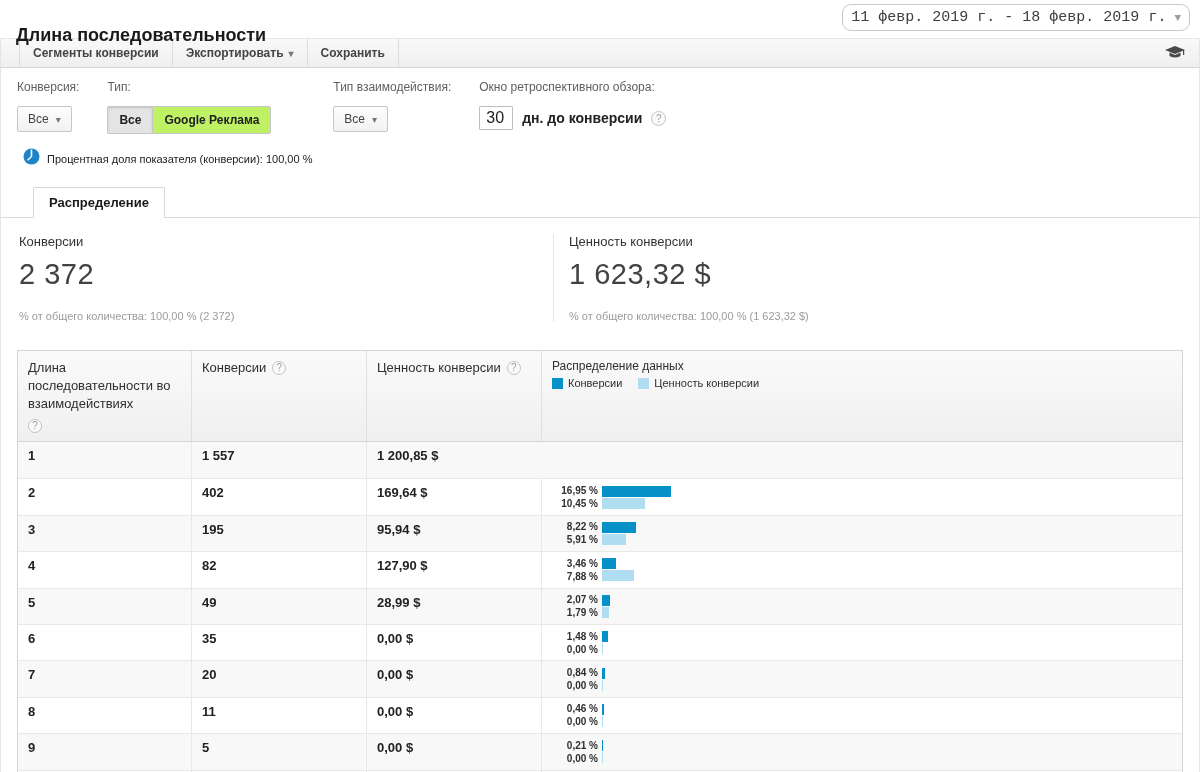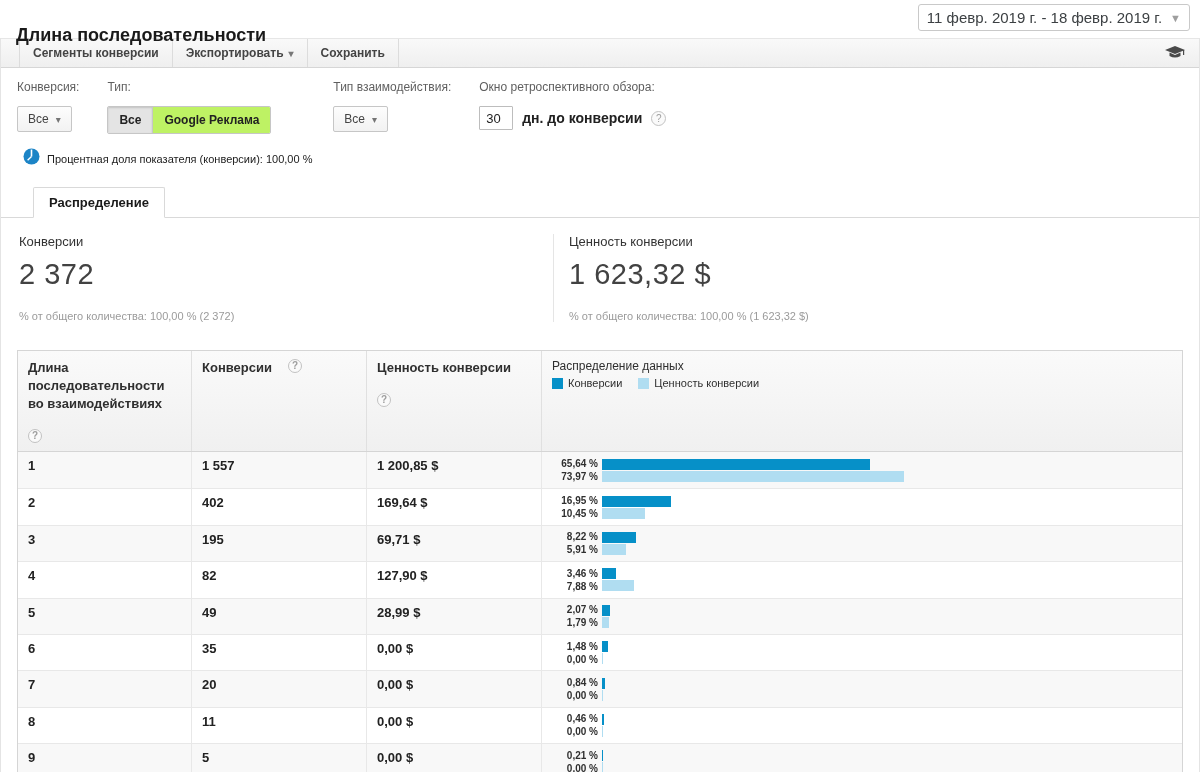--- a/index.html
+++ b/index.html
@@ -2,21 +2,21 @@
 <html><head>
 <meta charset="utf-8">
 <style>
   * { margin:0; padding:0; box-sizing:border-box; }
   html,body { width:1200px; height:772px; background:#fff; font-family:"Liberation Sans", sans-serif; color:#333; overflow:hidden; }
 
   
   .title-bar { position:relative; height:38px; display:flex; align-items:center; padding-left:16px; background:#fff; }
   .page-title { font-size:18px; font-weight:bold; color:#1a1a1a;margin-top:32px; }
   .date-box { position:absolute; right:10px; top:4px; display:flex; align-items:center; gap:8px;
-              background:#fff; border:1px solid #c9c9c9; border-radius:3px; padding:4px 8px; cursor:pointer; }
+              background:#fff; border:1px solid #c9c9c9; border-radius:9px; padding:4px 8px; cursor:pointer;font-family:Liberation Mono, monospace; }
   .date-box .date-text { font-size:15px; color:#3c4043; }
   .date-box .caret { color:#9e9e9e; font-size:11px; }
 
   
   .frame { border-left:1px solid #e4e4e4; border-right:1px solid #e4e4e4; }
 
   
   .toolbar { height:30px; display:flex; align-items:stretch; background:linear-gradient(#f9f9f9,#efefef);
              border-top:1px solid #e6e6e6; border-bottom:1px solid #d6d6d6; }
   .toolbar-item { display:flex; align-items:center; gap:5px; padding:0 13px; font-size:12px; font-weight:bold;
@@ -32,21 +32,21 @@
   .filter-group { margin-right:28px; }
   .filter-label { font-size:12px; color:#5f5f5f; margin-bottom:12px; }
   .ddl-btn { display:inline-flex; align-items:center; gap:7px; padding:5px 10px; font-size:12px; color:#444;
              background:linear-gradient(#fdfdfd,#f2f2f2); border:1px solid #c6c6c6; border-radius:2px; cursor:pointer; }
   .ddl-btn .caret { font-size:10px; color:#757575; }
   .toggle-group { display:inline-flex; border:1px solid #c6c6c6; border-radius:2px; overflow:hidden; }
   .toggle-btn { padding:6px 11px; font-size:12px; font-weight:bold; color:#222; background:#bef264; cursor:pointer; }
   .toggle-btn.selected { background:#e4e4e4; box-shadow:inset 0 1px 2px rgba(0,0,0,.15); }
   .toggle-btn + .toggle-btn { border-left:1px solid #c6c6c6; }
   .lookback-row { display:flex; align-items:center; gap:9px; }
-  .lookback-input { width:34px; height:24px; border:1px solid #bdbdbd; border-radius:1px; font-size:13px;
+  .lookback-input { width:34px; height:24px; border:1px solid #bdbdbd; border-radius:1px; font-size:16px;
                     text-align:left; padding-left:6px; color:#222; font-family:"Liberation Sans",sans-serif; }
   .lookback-suffix { font-size:14px; font-weight:bold; color:#212121; }
   .help-circle { display:inline-block; width:15px; height:15px; border:1px solid #c2c2c2; border-radius:50%;
                  background:#fafafa; color:#9e9e9e; font-size:10px; line-height:13px; text-align:center; cursor:pointer; }
   .sample-row { display:flex; align-items:center; gap:7px; margin:14px 0 2px 6px; }
   .sample-text { font-size:11px; color:#212121; }
 
   
   .tab-row { margin-top:10px; border-bottom:1px solid #d9d9d9; padding-left:32px; }
   .tab { display:inline-block; padding:7px 15px; font-size:13px; font-weight:bold; color:#1a1a1a;
@@ -59,21 +59,21 @@
   .metric.first { width:552px; }
   .metric.second { border-left:1px solid #e5e5e5; padding-left:15px; flex:1; }
   .metric-label { font-size:13px; color:#333; margin-bottom:9px; }
   .metric-value { font-size:29px; font-weight:normal; color:#424242; letter-spacing:0.5px; margin-bottom:19px; }
   .metric-sub { font-size:11px; color:#9b9b9b; }
 
   
   .data-table { margin:6px 16px 0 16px; border:1px solid #d5d5d5; }
   .thead { display:flex; background:linear-gradient(#fafafa,#f0f0f0); border-bottom:1px solid #d5d5d5; }
   .th { padding:8px 10px; font-size:13px; color:#2f2f2f; min-height:45px; }
-  .th .hdr-line { display:flex; align-items:flex-start; gap:16px; flex-wrap:wrap; line-height:18px;font-weight:bold; }
+  .th .hdr-line { display:flex; align-items:center; gap:6px; flex-wrap:wrap; line-height:18px; }
   .col-dim { width:173px; }
   .col-m1, .col-m2 { width:175px; border-left:1px solid #e0e0e0; }
   .col-dist { flex:1; border-left:1px solid #e0e0e0; }
   .dist-title { font-size:12px; color:#2f2f2f; margin-bottom:4px; }
   .legend { display:flex; align-items:center; gap:16px; }
   .legend-item { display:flex; align-items:center; gap:5px; font-size:11px; color:#2f2f2f; }
   .legend-swatch { width:11px; height:11px; display:inline-block; }
 
   .tbody .tr { display:flex; height:36.4px; border-top:1px solid #e8e8e8; }
   .tbody .tr:first-child { border-top:none; }
@@ -215,32 +215,20 @@
             <span>Ценность конверсии</span>
           </span>
         </div>
       </div>
     </div>
     <div class="tbody" id="table-body">
   <div class="tr">
     <div class="td col-dim">1</div>
     <div class="td col-m1">1 557</div>
     <div class="td col-m2">1 200,85 $</div>
-    <div class="td col-dist">
-      <div class="dist-cell">
-        <div class="pct-labels">
-          <div>65,64 %</div>
-          <div>73,97 %</div>
-        </div>
-        <div class="bars">
-          <div class="bar" style="width: 267.811px; background: rgb(6, 144, 200);"></div>
-          <div class="bar" style="width: 301.798px; background: rgb(176, 221, 241);"></div>
-        </div>
-      </div>
-    </div>
   </div>
 
   <div class="tr">
     <div class="td col-dim">2</div>
     <div class="td col-m1">402</div>
     <div class="td col-m2">169,64 $</div>
     <div class="td col-dist">
       <div class="dist-cell">
         <div class="pct-labels">
           <div>16,95 %</div>
@@ -250,21 +238,21 @@
           <div class="bar" style="width: 69.156px; background: rgb(6, 144, 200);"></div>
           <div class="bar" style="width: 42.636px; background: rgb(176, 221, 241);"></div>
         </div>
       </div>
     </div>
   </div>
 
   <div class="tr">
     <div class="td col-dim">3</div>
     <div class="td col-m1">195</div>
-    <div class="td col-m2">69,71 $</div>
+    <div class="td col-m2">95,94 $</div>
     <div class="td col-dist">
       <div class="dist-cell">
         <div class="pct-labels">
           <div>8,22 %</div>
           <div>5,91 %</div>
         </div>
         <div class="bars">
           <div class="bar" style="width: 33.5376px; background: rgb(6, 144, 200);"></div>
           <div class="bar" style="width: 24.1128px; background: rgb(176, 221, 241);"></div>
         </div>

